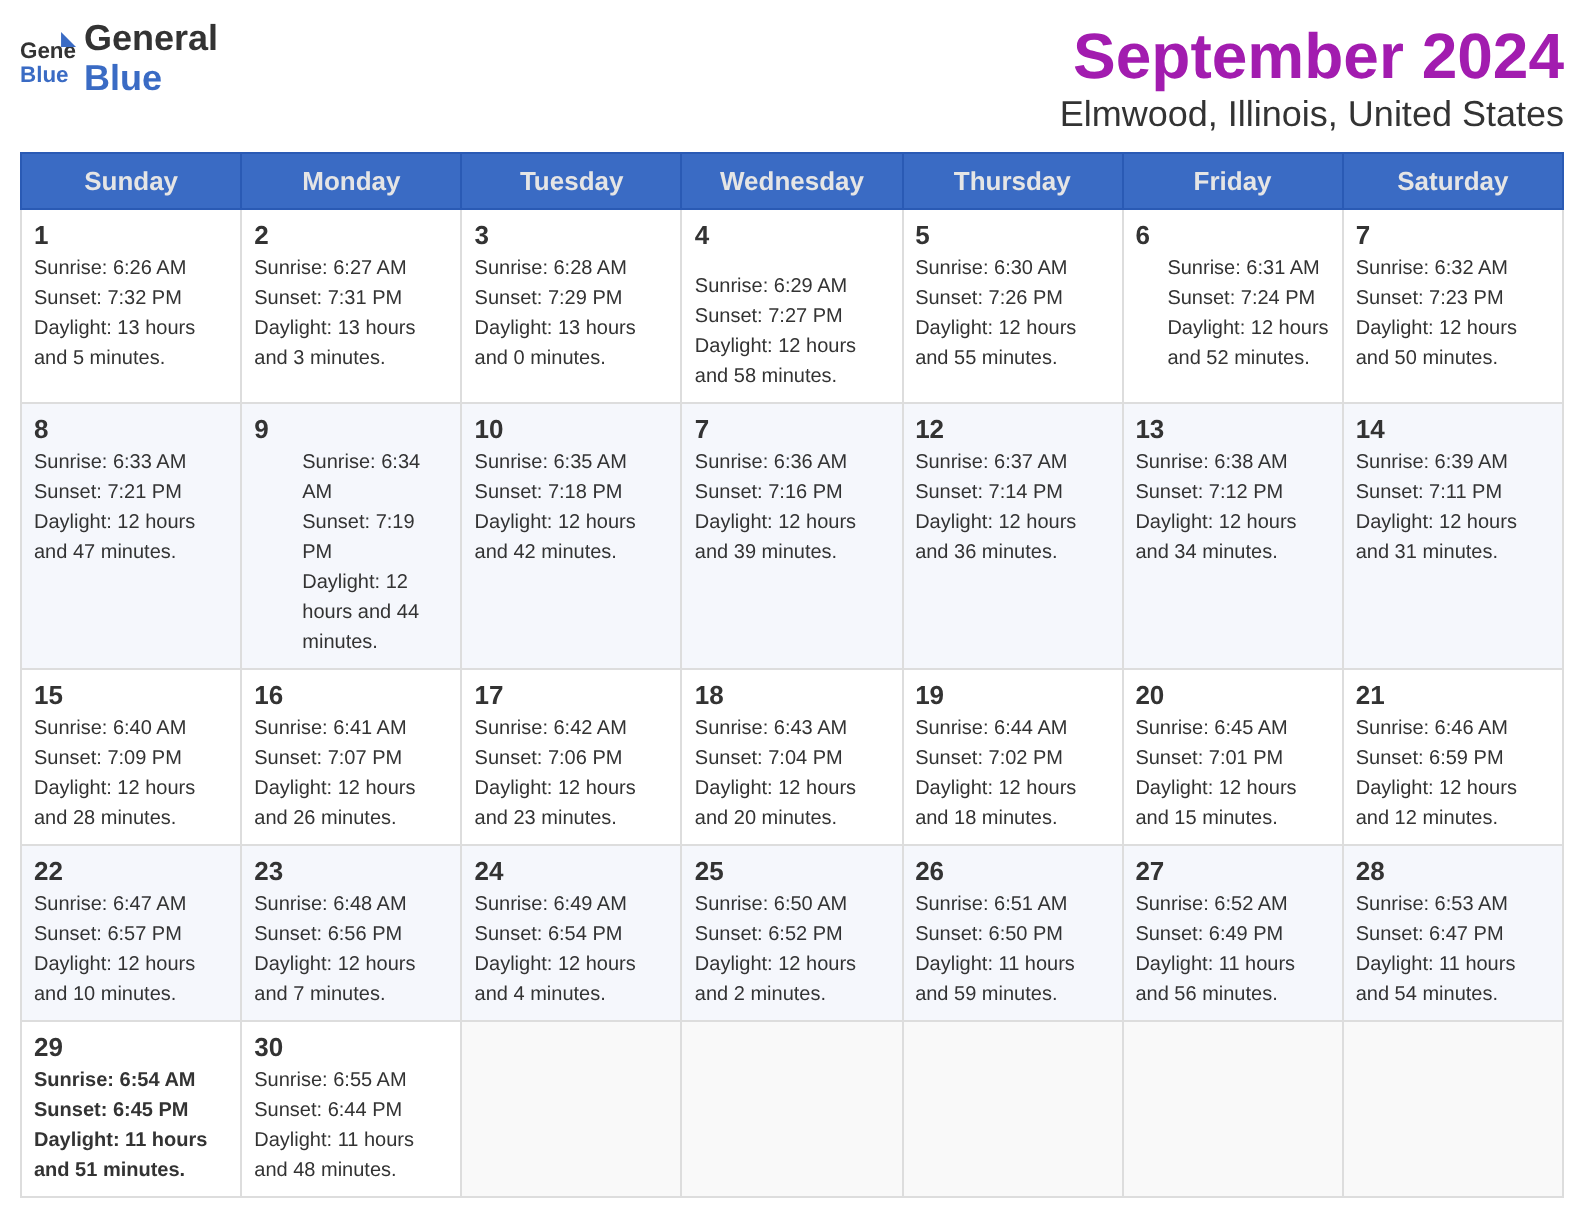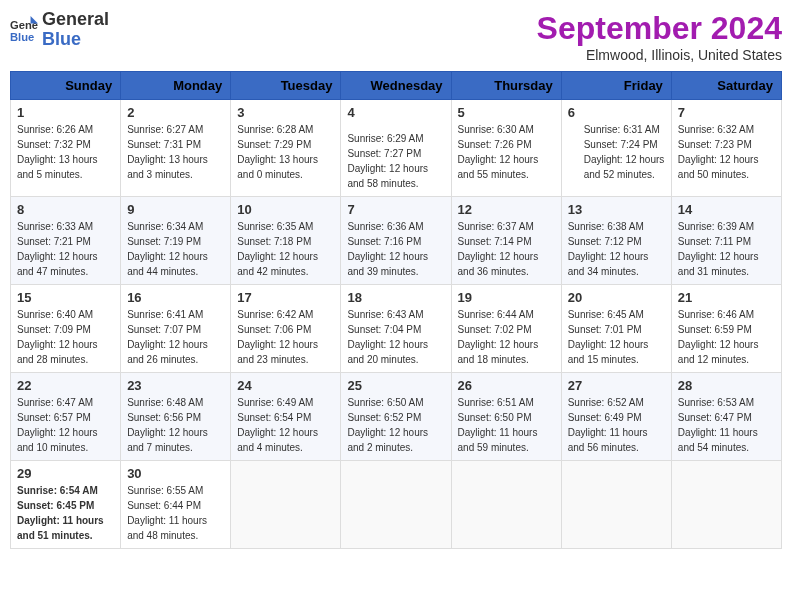--- a/index.html
+++ b/index.html
@@ -36,35 +36,35 @@
     }
     .title-block {
       text-align: right;
     }
     .main-title {
       font-size: 32px;
       font-weight: bold;
       color: #a21caf;
     }
     .subtitle {
-      font-size: 14px;
+      font-size: 18px;
       color: #333;
     }
     .calendar {
       width: 100%;
       border-collapse: collapse;
       border: 1px solid #ccc;
     }
     .calendar th {
       background: #3a6bc4;
-      color: #000000;
+      color: #e5e5e5;
       font-size: 13px;
       font-weight: bold;
       padding: 6px 8px;
-      text-align: right;
+      text-align: center;
       border: 1px solid #2a5ab4;
     }
     .calendar td {
       vertical-align: top;
       padding: 5px 6px;
       border: 1px solid #ddd;
       font-size: 10.5px;
       color: #333;
       width: calc(100% / 7);
       min-height: 80px;
@@ -168,21 +168,21 @@
       </tr>
       <tr>
         <td>
           <span class="day-num">8</span>
           <div class="day-info" style="white-space: pre-line;">Sunrise: 6:33 AM
 Sunset: 7:21 PM
 Daylight: 12 hours and 47 minutes.</div>
         </td>
         <td>
           <span class="day-num">9</span>
-          <div class="day-info" style="white-space: pre-line;">Sunrise: 6:34 AM
+          <div class="day-info" style="white-space: pre-line; margin-left: 24px;">Sunrise: 6:34 AM
 Sunset: 7:19 PM
 Daylight: 12 hours and 44 minutes.</div>
         </td>
         <td>
           <span class="day-num">10</span>
           <div class="day-info" style="white-space: pre-line;">Sunrise: 6:35 AM
 Sunset: 7:18 PM
 Daylight: 12 hours and 42 minutes.</div>
         </td>
         <td>

